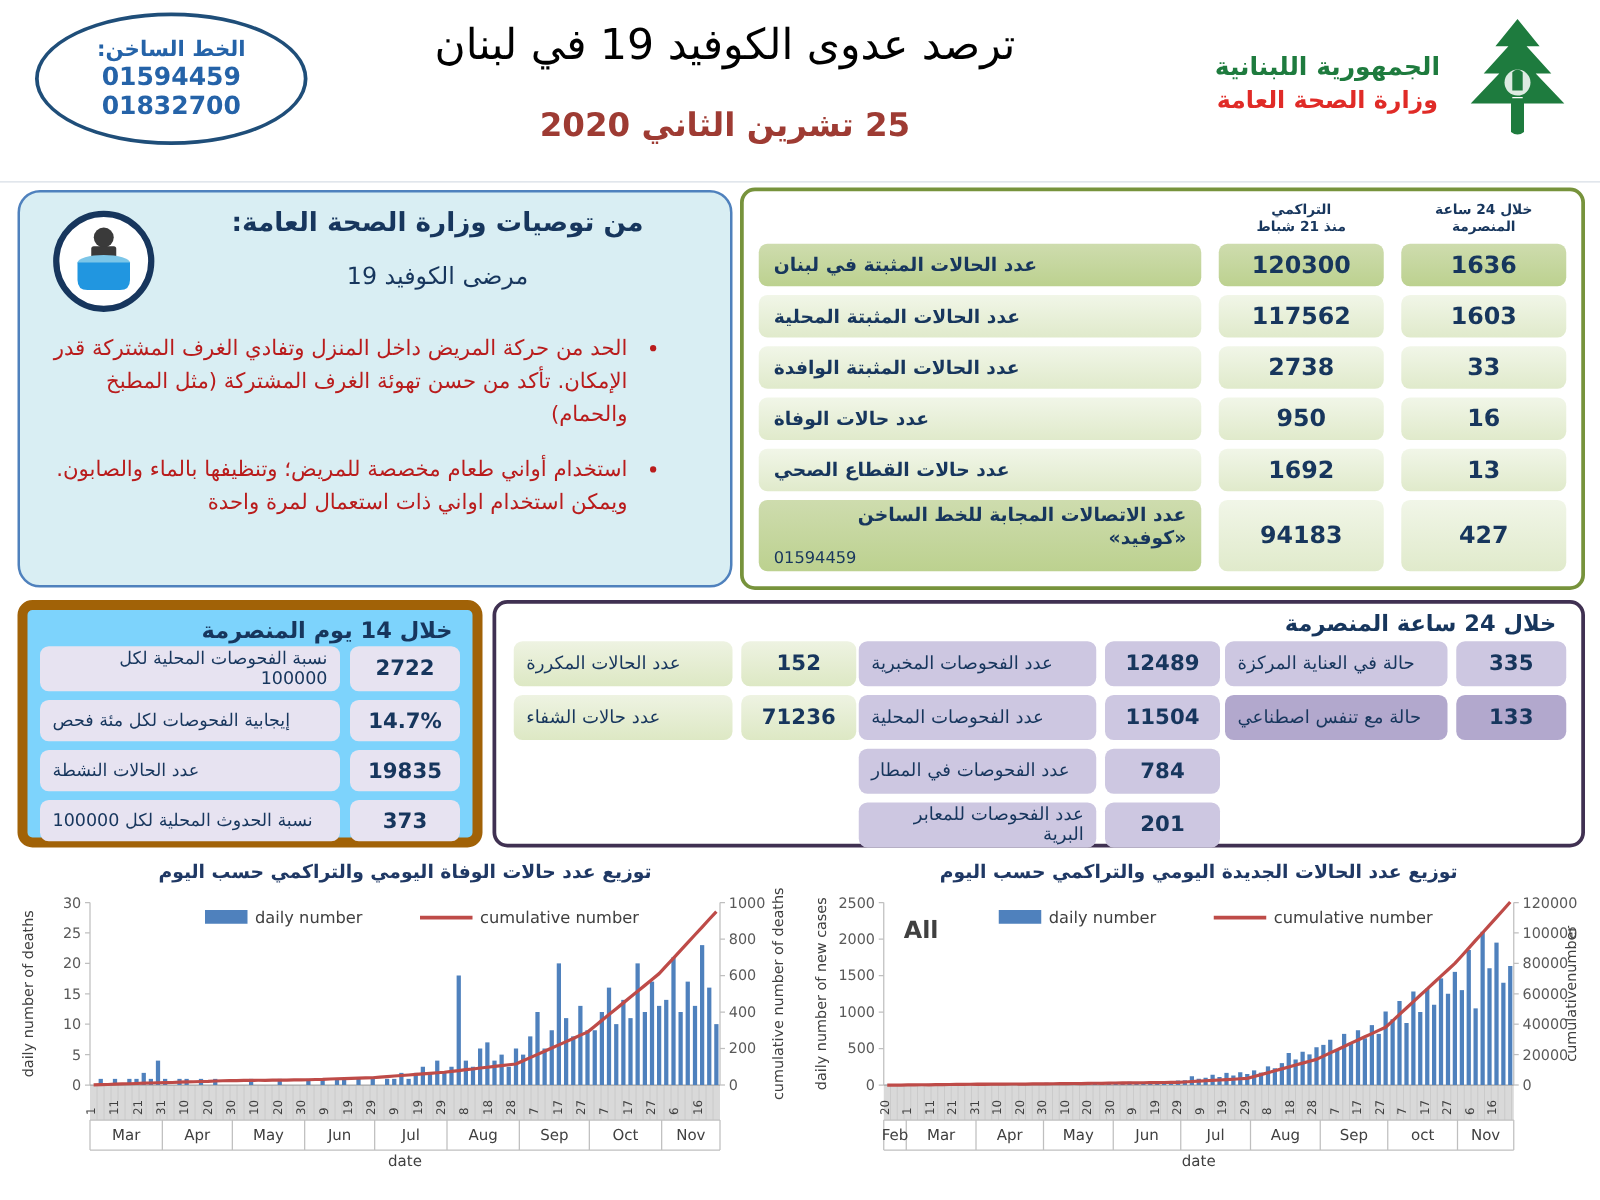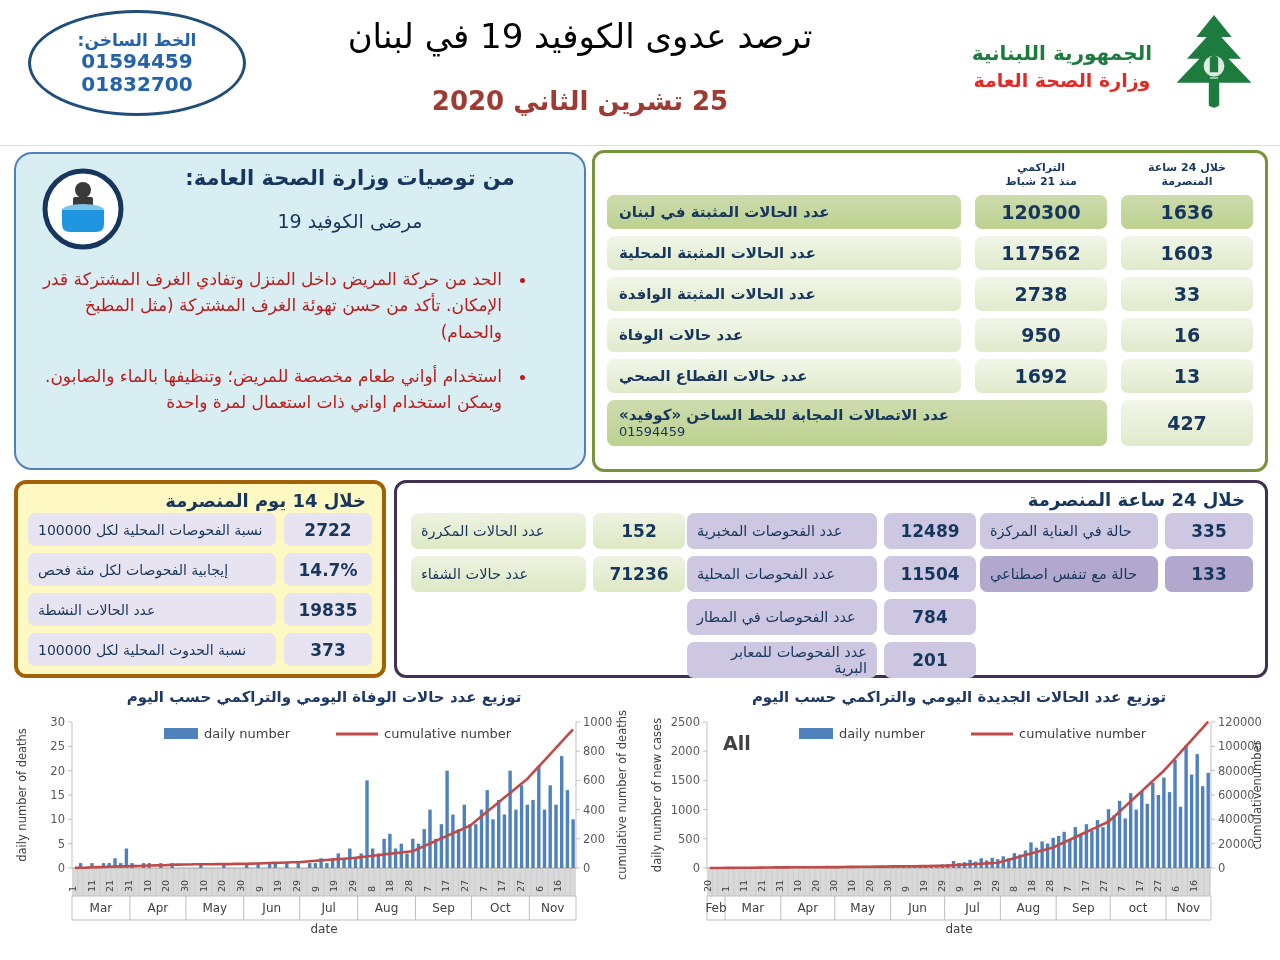--- a/index.html
+++ b/index.html
@@ -41,22 +41,22 @@
   .box { border-radius:7px; display:flex; align-items:center; }
   .lblbox { flex:1; justify-content:flex-end; padding:3px 12px; direction:rtl; text-align:right;
             color:#17365d; font-weight:bold; font-size:15px; min-height:34px; flex-direction:column;
             align-items:flex-end; justify-content:center; }
   .valbox { width:132px; justify-content:center; color:#17365d; font-weight:bold; font-size:19px; min-height:34px; }
   .g-dark { background:linear-gradient(180deg,#cedcae,#bcd18f); }
   .g-light { background:linear-gradient(180deg,#f1f6e8,#e0eacb); }
   .sub-num { font-size:13px; font-weight:normal; color:#17365d; direction:ltr; }
 
   
-  #d14-panel { position:absolute; left:14px; top:480px; width:372px; height:198px; background:#fef9c3;
-               border:4px solid #a16207; border-radius:12px; padding:4px 10px 8px 10px; }
+  #d14-panel { position:absolute; left:14px; top:480px; width:372px; height:198px; background:#7dd3fc;
+               border:8px solid #a16207; border-radius:12px; padding:4px 10px 8px 10px; }
   .panel-title { direction:rtl; text-align:right; color:#17365d; font-weight:bold; font-size:18px; padding:2px 6px; }
   .d14-row { display:flex; gap:8px; margin-bottom:7px; }
   .d14-lbl { flex:1; border-radius:7px; background:#e7e3f1; display:flex; align-items:center; justify-content:flex-end;
              direction:rtl; text-align:right; padding:2px 10px; color:#17365d; font-size:14px; min-height:33px; }
   .d14-val { width:88px; border-radius:7px; background:#e7e3f1; display:flex; align-items:center; justify-content:center;
              color:#17365d; font-weight:bold; font-size:17px; min-height:33px; }
 
   
   #h24-panel { position:absolute; left:394px; top:480px; width:874px; height:198px; background:#fff;
                border:3px solid #403152; border-radius:12px; }
@@ -160,20 +160,21 @@
     <div class="sum-row">
       <div class="box lblbox g-light">عدد حالات القطاع الصحي</div>
       <div class="box valbox g-light">1692</div>
       <div class="box valbox g-light">13</div>
     </div>
     <div class="sum-row">
       <div class="box lblbox g-dark" style="min-height:46px;">
         <span>عدد الاتصالات المجابة للخط الساخن «كوفيد»</span>
         <span class="sub-num">01594459</span>
       </div>
+      <div class="box valbox g-light" style="min-height:46px;">94183</div>
       <div class="box valbox g-light" style="min-height:46px;">427</div>
     </div>
   </div>
 
   <div id="d14-panel">
     <div class="panel-title">خلال 14 يوم المنصرمة</div>
     <div class="d14-row">
       <div class="d14-lbl">نسبة الفحوصات المحلية لكل 100000</div>
       <div class="d14-val">2722</div>
     </div>

